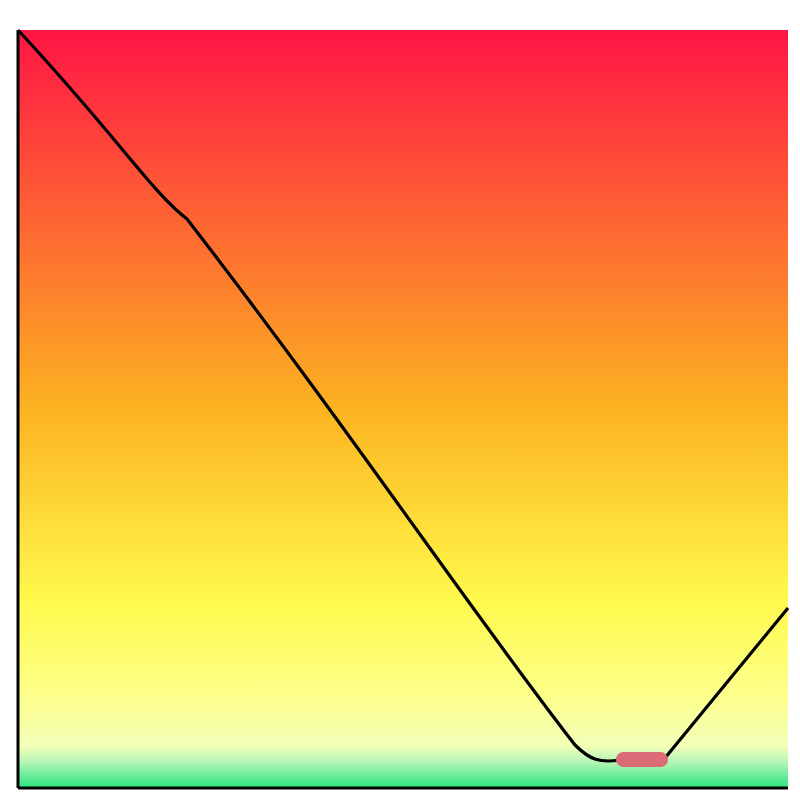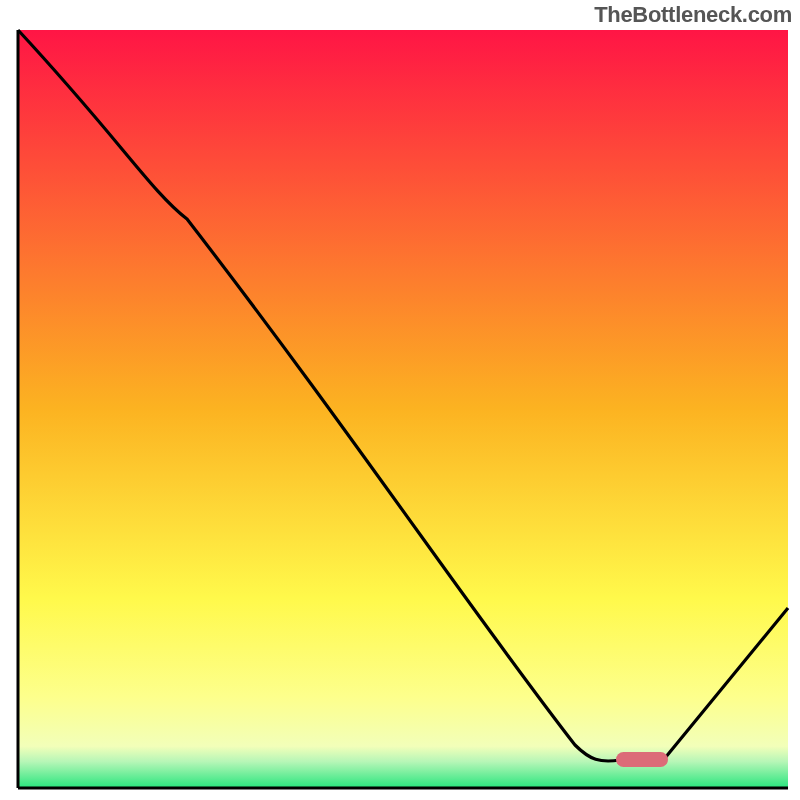--- a/index.html
+++ b/index.html
@@ -55,14 +55,13 @@
     <path d="M 18 30
              C 120 140, 150 190, 187 219
              C 350 430, 470 610, 575 745
              C 590 760, 600 763, 620 760
              C 640 759, 655 759, 665 758
              L 788 608" fill="none" stroke="#000" stroke-width="3.2"></path>
 
     <rect x="616" y="752" width="52" height="15" rx="7.5" ry="7.5" fill="#dc6b78"></rect>
   </svg>
 
-  <div class="watermark">TheBottleneck.com</div>
 </div>
 
 </body></html>

